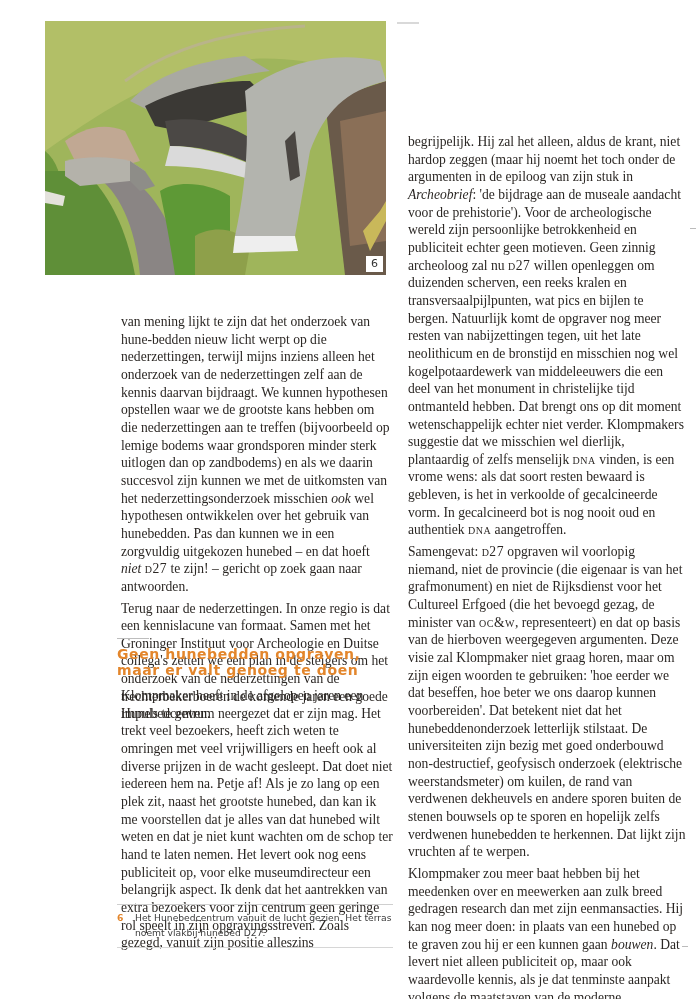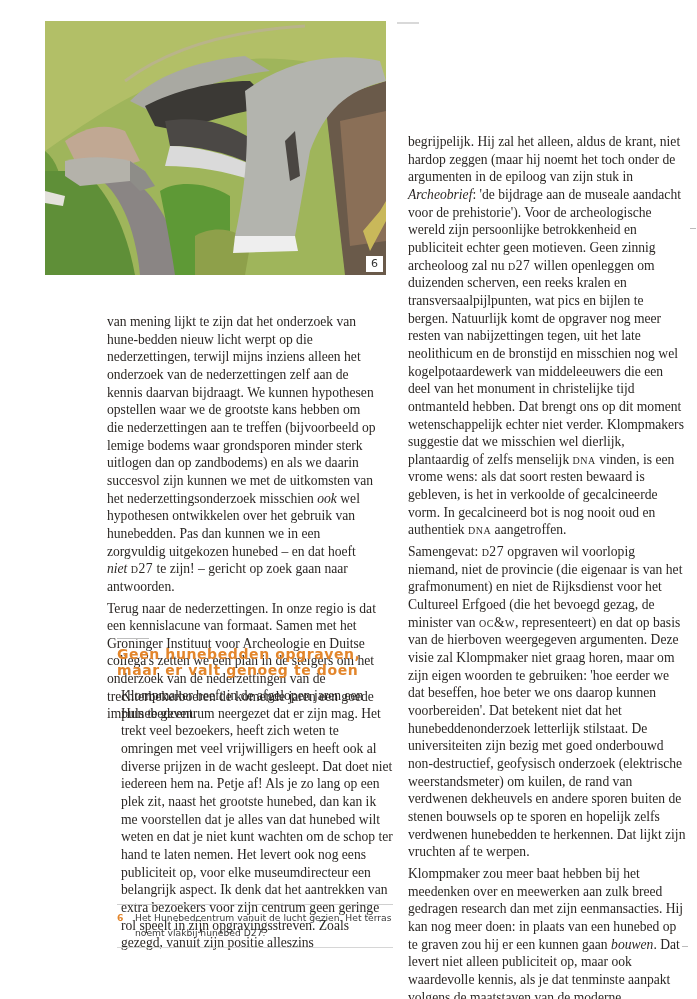--- a/index.html
+++ b/index.html
@@ -24,21 +24,21 @@
     .topmark {
       position: absolute; left: 397px; top: 22px; width: 22px; height: 2px;
       background: #d9d9d9;
     }
     .col {
       position: absolute;
       font-family: "Liberation Serif", "DejaVu Serif", serif;
       font-size: 13.6px; line-height: 17.65px; color: #2b2724;
     }
     .col p { margin: 4px; }
-    .col-left { left: 103px; top: 309px; width: 280px; }
+    .col-left { left: 117px; top: 309px; width: 280px; }
     .col-right { left: 404px; top: 129px; width: 286px; }
     .sc { font-variant: small-caps; text-transform: lowercase; letter-spacing: 0.5px; }
     .heading-rule {
       position: absolute; left: 117px; top: 638px; width: 32px; height: 1px; background: #bdbdbd;
     }
     .heading {
       position: absolute; left: 117px; top: 646px; width: 280px;
       font-family: "DejaVu Sans", "Liberation Sans", sans-serif;
       font-weight: bold; font-size: 14px; line-height: 16px; letter-spacing: 0.6px;
       color: #e3862c;

